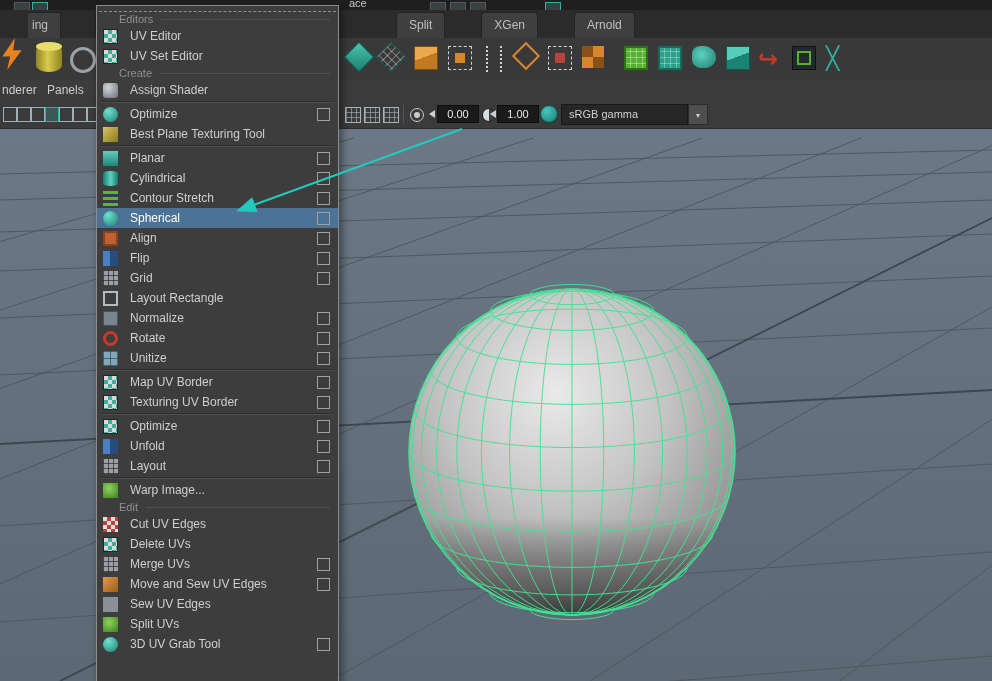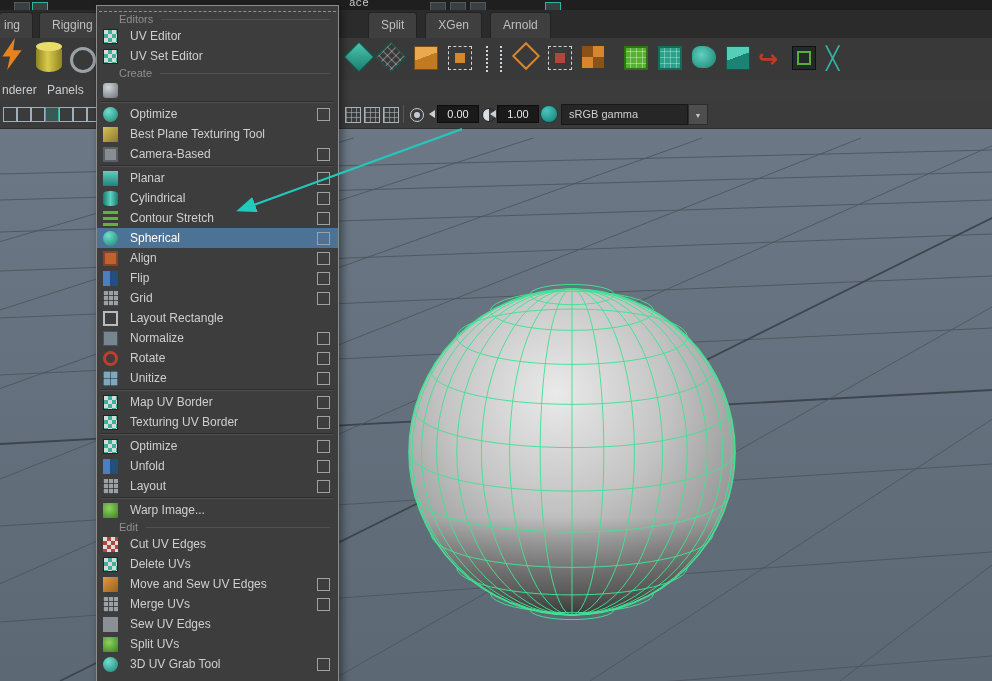--- a/index.html
+++ b/index.html
@@ -1,30 +1,30 @@
 <!DOCTYPE html>
 <html><head>
 <meta charset="utf-8">
 <style>
   html,body{margin:0;padding:0;background:#2b2b2b;}
   #app{position:relative;width:992px;height:681px;overflow:hidden;
        font-family:"Liberation Sans",sans-serif;background:#3a3a3a;
        -webkit-font-smoothing:antialiased;}
 
   
-  .top-strip{position:absolute;top:0;left:0;right:0;height:10px;background:#1f1f1f;z-index:3;font-family:Liberation Mono, monospace;}
+  .top-strip{position:absolute;top:0;left:0;right:0;height:10px;background:#1f1f1f;z-index:3;}
   .strip-sliver{position:absolute;top:2px;width:14px;height:8px;background:#3a3f41;border:1px solid #54595c;}
   .strip-sliver.teal{border-color:#2fb3a2;}
   .strip-text{position:absolute;top:-3px;font-size:11px;color:#c7c7c7;}
 
   
   .tabs-row{position:absolute;top:10px;left:0;right:0;height:28px;background:#2b2b2b;border-bottom:1px solid #1f1f1f;z-index:3;}
   .tabs-left{position:absolute;left:0;bottom:0;display:flex;gap:6px;align-items:flex-end;}
   .tabs-right{position:absolute;left:368px;bottom:0;display:flex;gap:8px;align-items:flex-end;}
-  .tab{background:#3f3f3f;color:#bfbfbf;font-size:12px;padding:5px 12px 6px;border:1px solid #232323;border-bottom:none;border-radius:3px 3px 0 0;white-space:nowrap;}
+  .tab{background:#3f3f3f;color:#bfbfbf;font-size:12px;padding:5px 12px 6px;border:1px solid #232323;border-bottom:none;border-radius:3px 3px 0 0;white-space:nowrap;margin-left:28px;}
   .tab.partial{border-left:none;padding-left:4px;}
 
   
   .shelf{position:absolute;top:38px;left:0;right:0;height:42px;background:#393939;border-bottom:1px solid #2c2c2c;z-index:3;}
   .shelf-ic{position:absolute;top:8px;display:flex;align-items:center;justify-content:center;}
   .s-bolt{left:4px;top:4px;width:24px;height:32px;background:#e8821e;
           clip-path:polygon(62% 0,10% 58%,42% 58%,30% 100%,90% 38%,55% 38%);}
   .s-cyl{left:36px;top:6px;width:26px;height:28px;background:linear-gradient(90deg,#8f8420,#d9cb4e 45%,#8f8420);border-radius:13px/7px;position:absolute;}
   .s-cyl::before{content:"";position:absolute;top:-2px;left:0;width:26px;height:9px;background:#e7dd6a;border-radius:50%;}
   .s-ring{left:70px;top:9px;width:20px;height:20px;border:3px solid #9aa1a7;border-radius:50%;position:absolute;}
@@ -289,35 +289,31 @@
         </div>
         <div class="menu-item">
           <span class="mi-icon ic-uv-checker"></span>
           <span class="mi-label">UV Set Editor</span>
         </div>
         <div class="menu-header">
           <span class="menu-header-label">Create</span>
         </div>
         <div class="menu-item">
           <span class="mi-icon ic-shader"></span>
+          <span class="mi-label">Assign Shader</span>
         </div>
         <div class="menu-sep"></div>
         <div class="menu-item">
           <span class="mi-icon ic-sphere-teal"></span>
           <span class="mi-label">Optimize</span>
           <span class="mi-optionbox"></span>
         </div>
         <div class="menu-item">
           <span class="mi-icon ic-plane-olive"></span>
           <span class="mi-label">Best Plane Texturing Tool</span>
-        </div>
-        <div class="menu-item">
-          <span class="mi-icon ic-camera"></span>
-          <span class="mi-label">Camera-Based</span>
-          <span class="mi-optionbox"></span>
         </div>
         <div class="menu-sep"></div>
         <div class="menu-item">
           <span class="mi-icon ic-planar-teal"></span>
           <span class="mi-label">Planar</span>
           <span class="mi-optionbox"></span>
         </div>
         <div class="menu-item">
           <span class="mi-icon ic-cylinder-teal"></span>
           <span class="mi-label">Cylindrical</span>
@@ -404,27 +400,27 @@
         </div>
         <div class="menu-item">
           <span class="mi-icon ic-cut-red"></span>
           <span class="mi-label">Cut UV Edges</span>
         </div>
         <div class="menu-item">
           <span class="mi-icon ic-uv-checker"></span>
           <span class="mi-label">Delete UVs</span>
         </div>
         <div class="menu-item">
+          <span class="mi-icon ic-grid-gray"></span>
+          <span class="mi-label">Merge UVs</span>
+          <span class="mi-optionbox"></span>
+        </div>
+        <div class="menu-item">
           <span class="mi-icon ic-sew-orange"></span>
           <span class="mi-label">Move and Sew UV Edges</span>
-          <span class="mi-optionbox"></span>
-        </div>
-        <div class="menu-item">
-          <span class="mi-icon ic-grid-gray"></span>
-          <span class="mi-label">Merge UVs</span>
           <span class="mi-optionbox"></span>
         </div>
         <div class="menu-item">
           <span class="mi-icon ic-sew-gray"></span>
           <span class="mi-label">Sew UV Edges</span>
         </div>
         <div class="menu-item">
           <span class="mi-icon ic-warp-green"></span>
           <span class="mi-label">Split UVs</span>
         </div>

